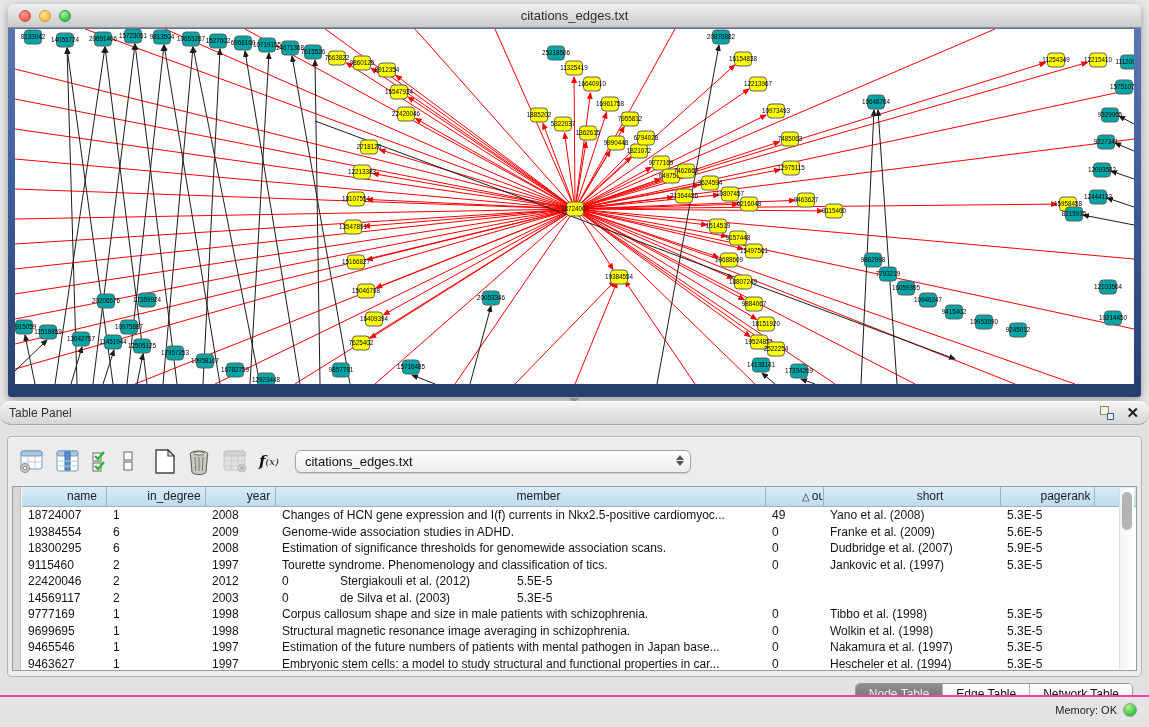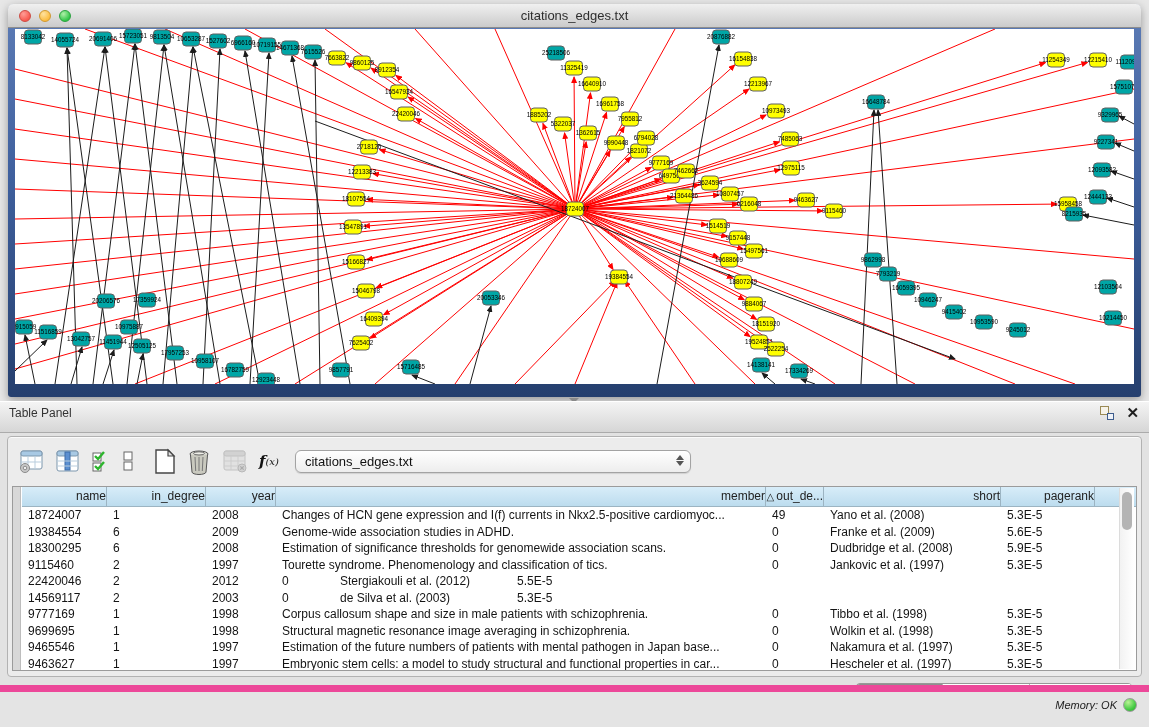--- a/index.html
+++ b/index.html
@@ -27,23 +27,23 @@
   .canvas-holder svg { display:block; width:100%; height:100%; }
 
   
   .split-handle { position:absolute; left:569px; top:398px; width:0; height:0;
     border-left:5px solid transparent; border-right:5px solid transparent;
     border-top:5px solid #8a8a8a; }
 
   
   .table-panel { position:absolute; left:0; top:401px; width:1149px; bottom:0;
     background:#e2e2e2; }
-  .panel-titlebar { position:absolute; left:0; top:0; right:0; height:32px;
+  .panel-titlebar { position:absolute; left:0; top:0; right:0; height:24px;
     background:linear-gradient(180deg,#f4f4f4,#d6d6d6);
-    border-top:1px solid #ffffff; border-bottom:1px solid #ababab; }
+    border-top:1px solid #ffffff; border-bottom:1px solid #ababab;border-radius:11px; }
   .panel-title { position:absolute; left:9px; top:4px; font-size:12px; color:#333; }
   .panel-btns { position:absolute; right:10px; top:3px; display:flex; align-items:center; gap:12px; }
   .float-ic { position:relative; width:15px; height:15px; }
   .float-ic .sq1 { position:absolute; left:1px; top:1px; width:9px; height:9px;
     border:1.5px solid #9a8a55; background:#f6f3ea; }
   .float-ic .sq2 { position:absolute; right:0; bottom:0; width:7px; height:7px;
     border:1.5px solid #3d5c8c; background:#eef2f8; }
   .close-ic { font-size:15px; font-weight:bold; color:#1d1d1d; line-height:15px; }
 
   .panel-inner { position:absolute; left:7px; right:7px; top:35px; height:241px;
@@ -69,22 +69,22 @@
 
   
   .tablewrap { position:absolute; left:4px; right:4px; top:49px; bottom:5px;
     background:#ffffff; border:1px solid #9b9b9b; overflow:hidden; }
   .gutter { position:absolute; left:0; top:0; bottom:0; width:8px;
     background:#d8d8d8; border-right:1px solid #bdbdbd; }
   .grid { position:absolute; left:9px; top:0; right:0; bottom:0; }
   .thead { display:flex; height:20px;
     background:linear-gradient(180deg,#d8edf9,#bcdcee);
     border-bottom:1px solid #9cb4c2; }
-  .th { font-size:12px; color:#222; text-align:right; line-height:19px;
-    border-right:1px solid #9cb4c2; overflow:hidden; white-space:nowrap; }
+  .th { font-size:12px; color:#222; text-align:center; line-height:19px;
+    border-right:1px solid #9cb4c2; overflow:hidden; white-space:nowrap;padding-left:36px; }
   .sort-tri { font-size:10px; margin-right:2px; }
   .tbody .tr { display:flex; height:16.5px; line-height:16.5px; }
   .td { font-size:12px; color:#141414; padding-left:6px; overflow:hidden;
     white-space:nowrap; }
   .c0{width:85px}.c1{width:99px}.c2{width:70px}.c3{width:490px}
   .c4{width:58px}.c5{width:177px}.c6{width:94px}
   .vscroll { position:absolute; right:2px; top:1px; bottom:1px; width:15px;
     background:linear-gradient(90deg,#f2f2f2,#ffffff); border-left:1px solid #dcdcdc; }
   .vthumb { position:absolute; left:2px; top:4px; width:10px; height:38px;
     border-radius:6px; background:#b4b4b4; }
@@ -92,22 +92,22 @@
   
   .tabbar { position:absolute; left:0; right:16px; top:282px; text-align:right; }
   .seg { display:inline-flex; height:21px; border:1px solid #979797; border-radius:5px;
     overflow:hidden; background:#ffffff; box-shadow:0 1px 1px rgba(0,0,0,.1); }
   .seg .tab { font-size:12px; padding:0 13px; line-height:20px; color:#111;
     border-left:1px solid #b3b3b3; background:linear-gradient(180deg,#ffffff,#f0f0f0); }
   .seg .tab:first-child { border-left:none; }
   .seg .tab.active { background:linear-gradient(180deg,#909090,#6d6d6d); color:#ececec; }
 
   
-  .statusbar { position:absolute; left:0; right:0; bottom:0; height:42px;
-    background:#e4e4e4; border-top:7px solid #ec4899;font-style:italic; }
+  .statusbar { position:absolute; left:0; right:0; bottom:0; height:32px;
+    background:#e4e4e4; border-top:2px solid #ec4899; }
   .mem { position:absolute; right:32px; top:7px; font-size:11px; color:#222; }
   .memdot { position:absolute; right:12px; top:6px; width:14px; height:14px; border-radius:50%;
     background:radial-gradient(circle at 35% 28%, #b9f395, #43ca43 62%, #2ca32c);
     border:1px solid #9c9c9c; }
 </style>
 </head>
 <body>
 
 <div class="net-window">
   <div class="titlebar">
@@ -578,21 +578,21 @@
               <div class="td c4">0</div>
               <div class="td c5">Franke et al. (2009)</div>
               <div class="td c6">5.6E-5</div>
             </div>
             <div class="tr">
               <div class="td c0">18300295</div>
               <div class="td c1">6</div>
               <div class="td c2">2008</div>
               <div class="td c3">Estimation of significance thresholds for genomewide association scans.</div>
               <div class="td c4">0</div>
-              <div class="td c5">Dudbridge et al. (2008)</div>
+              <div class="td c5">Dudbridge et al. (2007)</div>
               <div class="td c6">5.9E-5</div>
             </div>
             <div class="tr">
               <div class="td c0">9115460</div>
               <div class="td c1">2</div>
               <div class="td c2">1997</div>
               <div class="td c3">Tourette syndrome. Phenomenology and classification of tics.</div>
               <div class="td c4">0</div>
               <div class="td c5">Jankovic et al. (1997)</div>
               <div class="td c6">5.3E-5</div>
@@ -639,21 +639,21 @@
               <div class="td c4">0</div>
               <div class="td c5">Nakamura et al. (1997)</div>
               <div class="td c6">5.3E-5</div>
             </div>
             <div class="tr">
               <div class="td c0">9463627</div>
               <div class="td c1">1</div>
               <div class="td c2">1997</div>
               <div class="td c3">Embryonic stem cells: a model to study structural and functional properties in car...</div>
               <div class="td c4">0</div>
-              <div class="td c5">Hescheler et al. (1997)</div>
+              <div class="td c5">Hescheler et al. (1994)</div>
               <div class="td c6">5.3E-5</div>
             </div>
           </div>
       </div>
       <div class="vscroll">
         <div class="vthumb"></div>
       </div>
     </div>
   </div>
 

